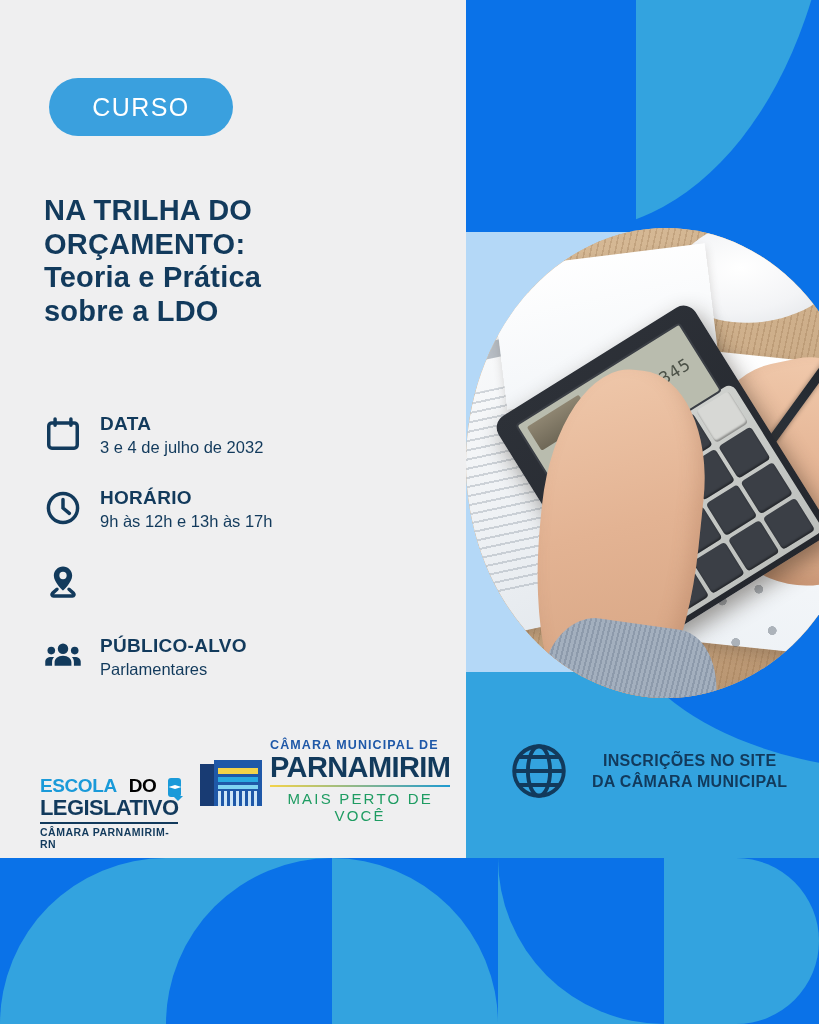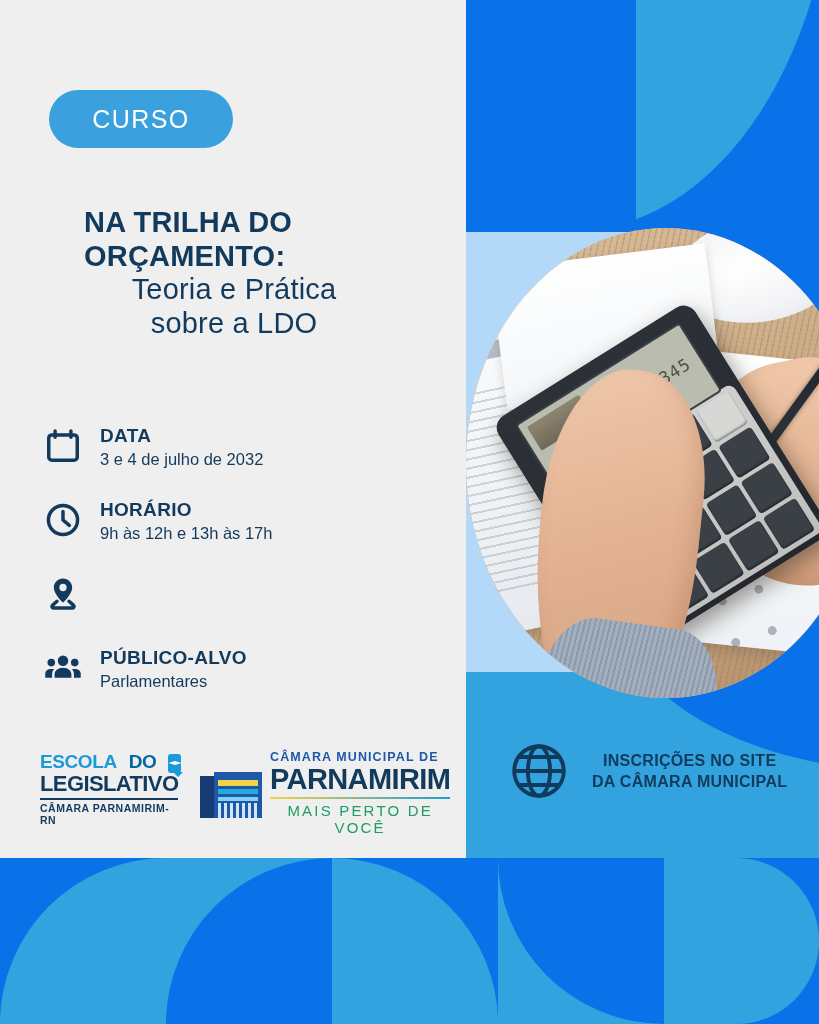--- a/index.html
+++ b/index.html
@@ -220,21 +220,21 @@
   .ph-calc-body-light {
     position:absolute; left:3%; bottom:2%;
     width: 94%; height: 64%;
     background: linear-gradient(170deg,#d2d4d1 0%, #bcbfbc 100%);
     border-radius: 8px;
   }
 
   
   .left-panel {
     position: absolute;
-    left: 0; top: 16px; width: 466px; height: 1006px;
+    left: 0; top: 4px; width: 466px; height: 1006px;
     background: #efeff0;
   }
 
   .curso-badge {
     position: absolute;
     left: 49px; top: 74px;
     width: 184px; height: 58px;
     background: #3aa0de;
     border-radius: 29px;
     display: flex; align-items: center; justify-content: center;
@@ -244,22 +244,22 @@
   }
 
   .title {
     position: absolute;
     left: 44px; top: 190px;
     width: 380px;
     color: #123a5c;
     line-height: 1.16;
   }
   .title .t-line { display:block; }
-  .title .bold-caps { font-weight: 700; font-size: 29px; letter-spacing: .2px; margin-left: 40px; }
-  .title .bold-mixed { font-weight: 400; font-size: 29px; letter-spacing: .2px; text-align: center; }
+  .title .bold-caps { font-weight: 700; font-size: 29px; letter-spacing: .2px; }
+  .title .bold-mixed { font-weight: 700; font-size: 29px; letter-spacing: .2px; }
 
   
   .info-list {
     position: absolute;
     left: 44px; top: 408px;
     width: 400px;
   }
   .info-row {
     display: flex;
     align-items: flex-start;
@@ -287,21 +287,21 @@
   }
 
   
   .logos { position:absolute; left: 40px; top: 735px; display:flex; align-items:flex-start; gap: 22px; }
 
   .logo-escola { width: 138px; }
   .logo-escola .le-row1 {
     display:flex; align-items:flex-end; gap:12px;
   }
   .le-escola { color:#1a9ad9; font-weight:700; font-size:19px; letter-spacing:-.4px; }
-  .le-do { color:#0369a1; font-weight:700; font-size:19px; letter-spacing:-.4px; }
+  .le-do { color:#000000; font-weight:700; font-size:19px; letter-spacing:-.4px;margin-top:36px; }
   .le-bubble {
     width: 22px; height: 19px; background:#1a9ad9; border-radius:3px;
     position:relative; display:flex; align-items:center; justify-content:center;
   }
   .le-bubble::after {
     content:""; position:absolute; bottom:-4px; left:5px;
     border-left:5px solid transparent; border-right:5px solid transparent;
     border-top:5px solid #1a9ad9;
   }
   .le-cap { width:13px; height:5px; background:#fff; clip-path: polygon(0% 40%, 50% 0%, 100% 40%, 50% 80%); }

